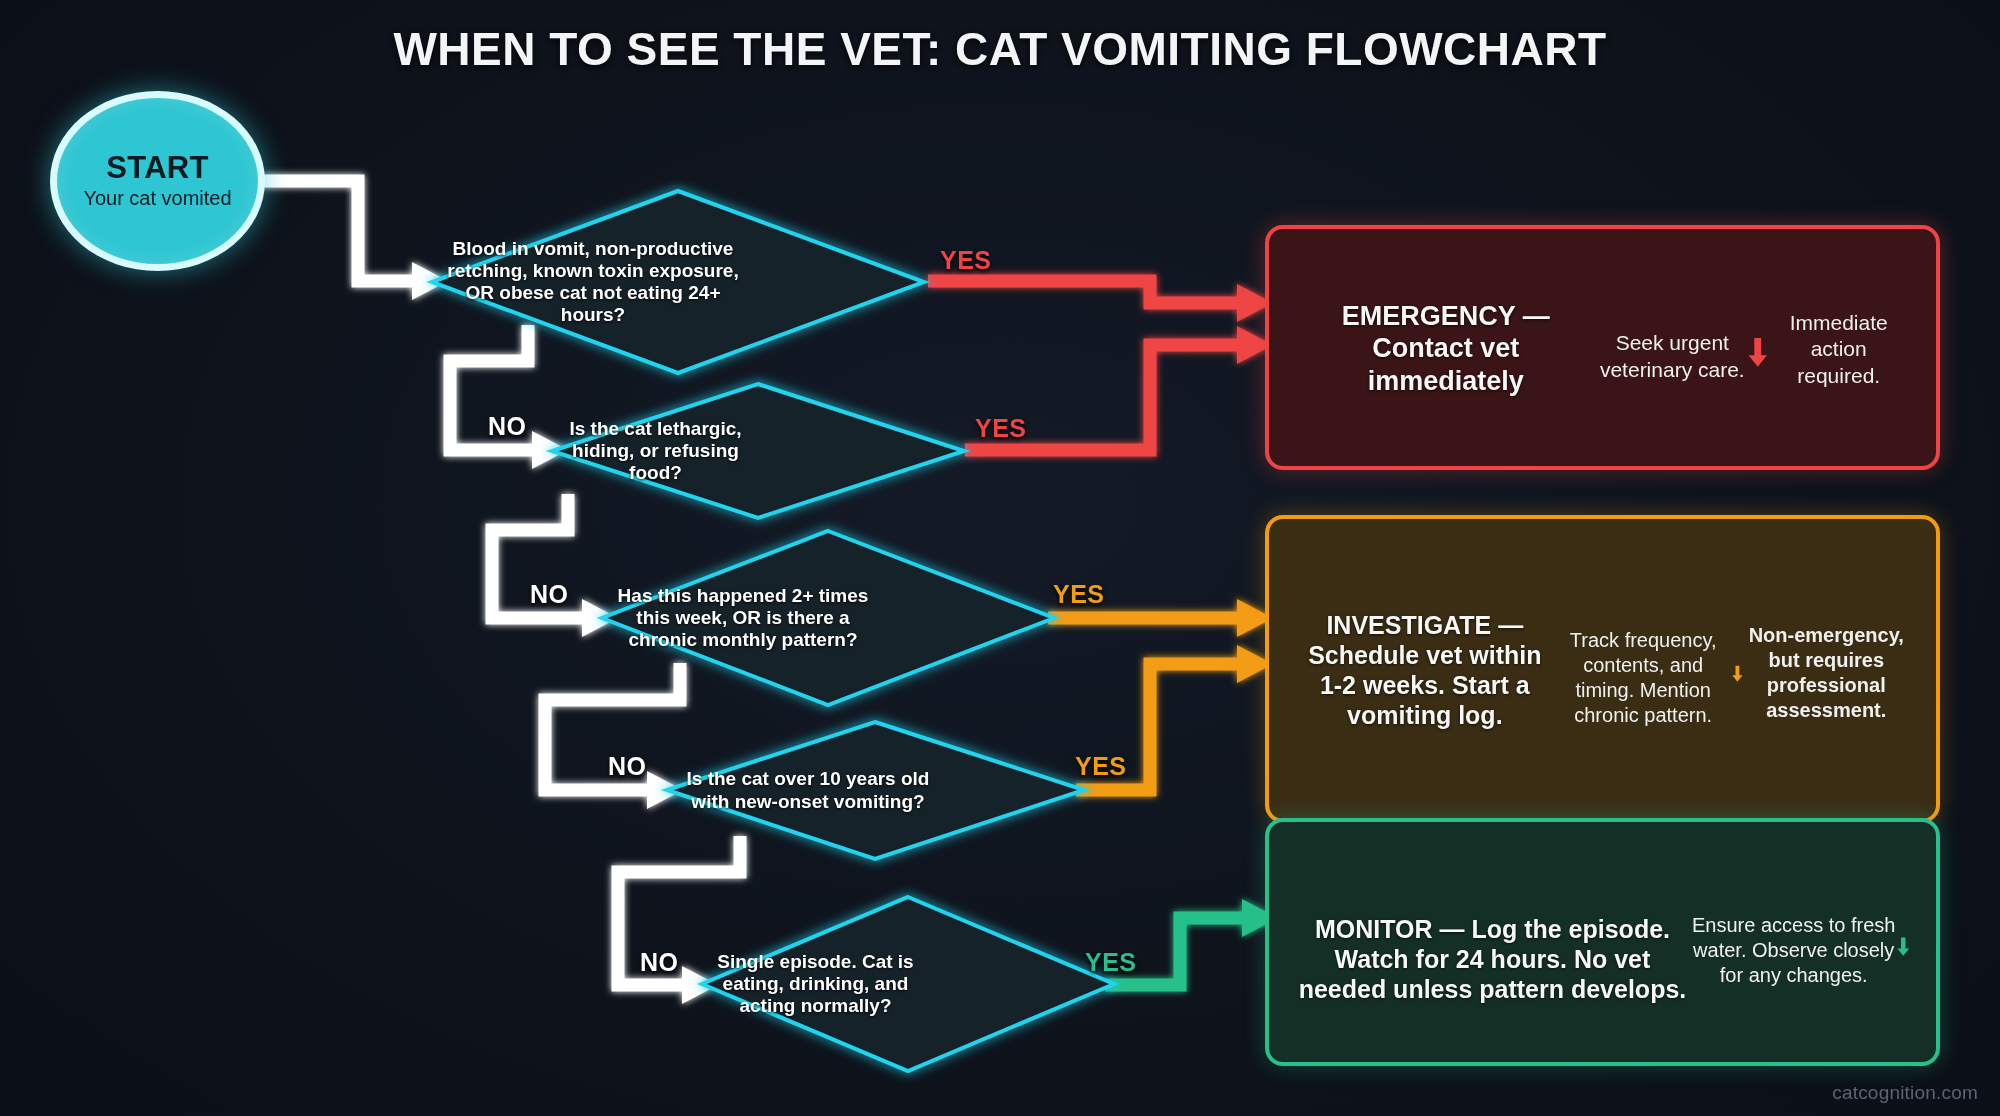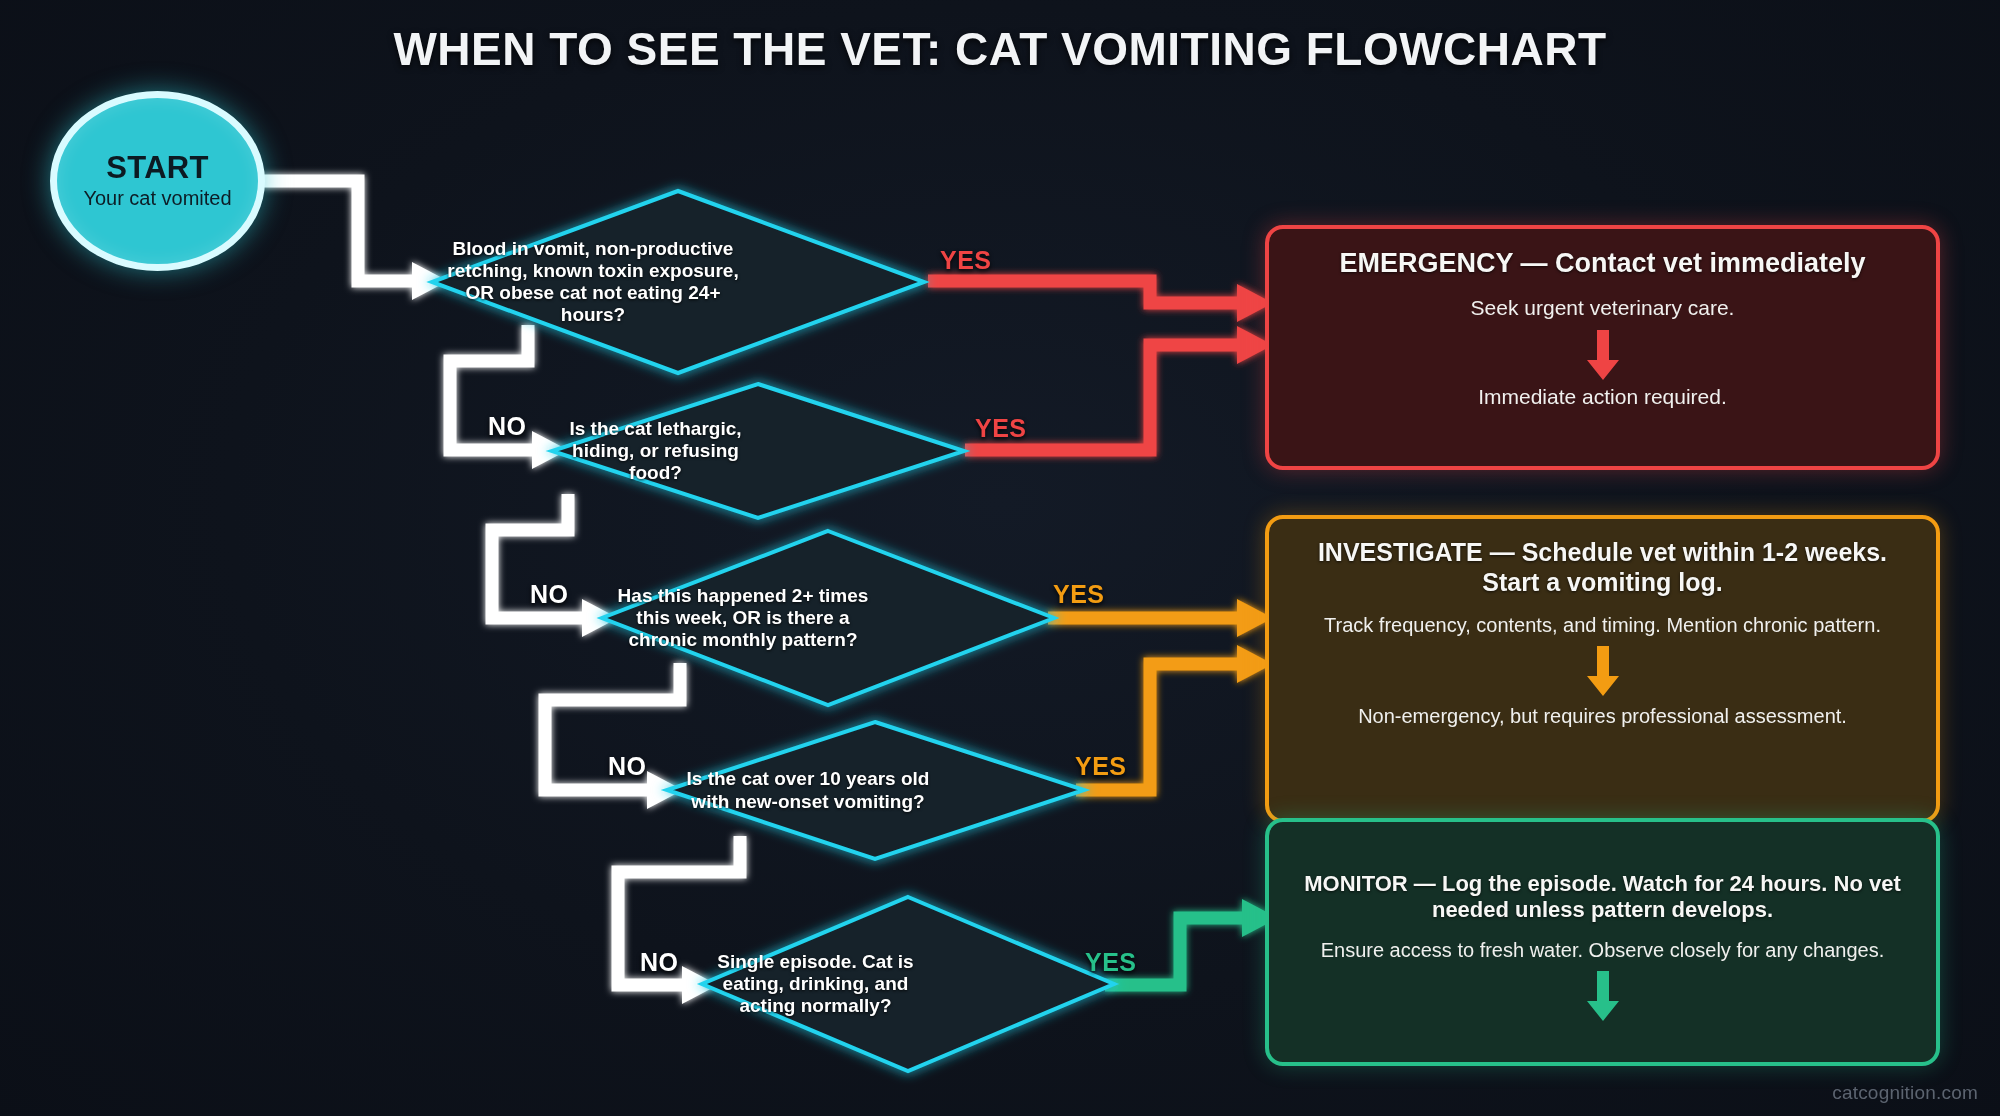--- a/index.html
+++ b/index.html
@@ -93,21 +93,21 @@
     padding: 0 10px;
     box-sizing: border-box;
   }
 
   
   .outcome {
     position: absolute;
     border-radius: 18px;
     box-sizing: border-box;
     display: flex;
-    flex-direction: column;
+    flex-direction: row;
     align-items: center;
     justify-content: flex-start;
     padding: 18px 26px 16px;
     text-align: center;
   }
   .outcome-head {
     font-family: "Liberation Sans", sans-serif;
     font-weight: bold;
     font-size: 27px;
     line-height: 1.2;
@@ -291,25 +291,25 @@
     </svg>
     <div class="outcome-foot" style="margin-top:2px;">Immediate action required.</div>
   </div>
 
   <div class="outcome" style="left:1265px; top:515px; width:675px; height:308px; background:#3a2d14; border:4px solid #f39c12; box-shadow:0 0 22px rgba(243,156,18,0.3);">
     <div class="outcome-head" style="font-size:25px; max-width:640px;">INVESTIGATE — Schedule vet within 1-2 weeks. Start a vomiting log.</div>
     <div class="outcome-sub" style="margin-top:16px; font-size:20px;">Track frequency, contents, and timing. Mention chronic pattern.</div>
     <svg class="down-arrow" width="34" height="52" viewBox="0 0 34 52" style="margin-top:8px;">
       <polygon points="11,0 23,0 23,30 33,30 17,50 1,30 11,30" fill="#f39c12"></polygon>
     </svg>
-    <div class="outcome-foot" style="margin-top:6px; font-size:20px;">Non-emergency, but requires professional assessment.</div>
+    <div class="outcome-foot" style="margin-top:6px; font-size:20px;font-weight:bold;">Non-emergency, but requires professional assessment.</div>
   </div>
 
   <div class="outcome" style="left:1265px; top:818px; width:675px; height:248px; background:#143026; border:4px solid #27c08a; box-shadow:0 0 22px rgba(39,192,138,0.3);">
-    <div class="outcome-head" style="font-size:22px; max-width:625px;margin-top:31px;">MONITOR — Log the episode. Watch for 24 hours. No vet needed unless pattern develops.</div>
+    <div class="outcome-head" style="font-size:25px; max-width:625px;margin-top:31px;">MONITOR — Log the episode. Watch for 24 hours. No vet needed unless pattern develops.</div>
     <div class="outcome-sub" style="margin-top:14px; font-size:20px;">Ensure access to fresh water. Observe closely for any changes.</div>
     <svg class="down-arrow" width="34" height="52" viewBox="0 0 34 52" style="margin-top:8px;">
       <polygon points="11,0 23,0 23,30 33,30 17,50 1,30 11,30" fill="#27c08a"></polygon>
     </svg>
   </div>
 
   <div id="watermark">catcognition.com</div>
 
 </div>
 

